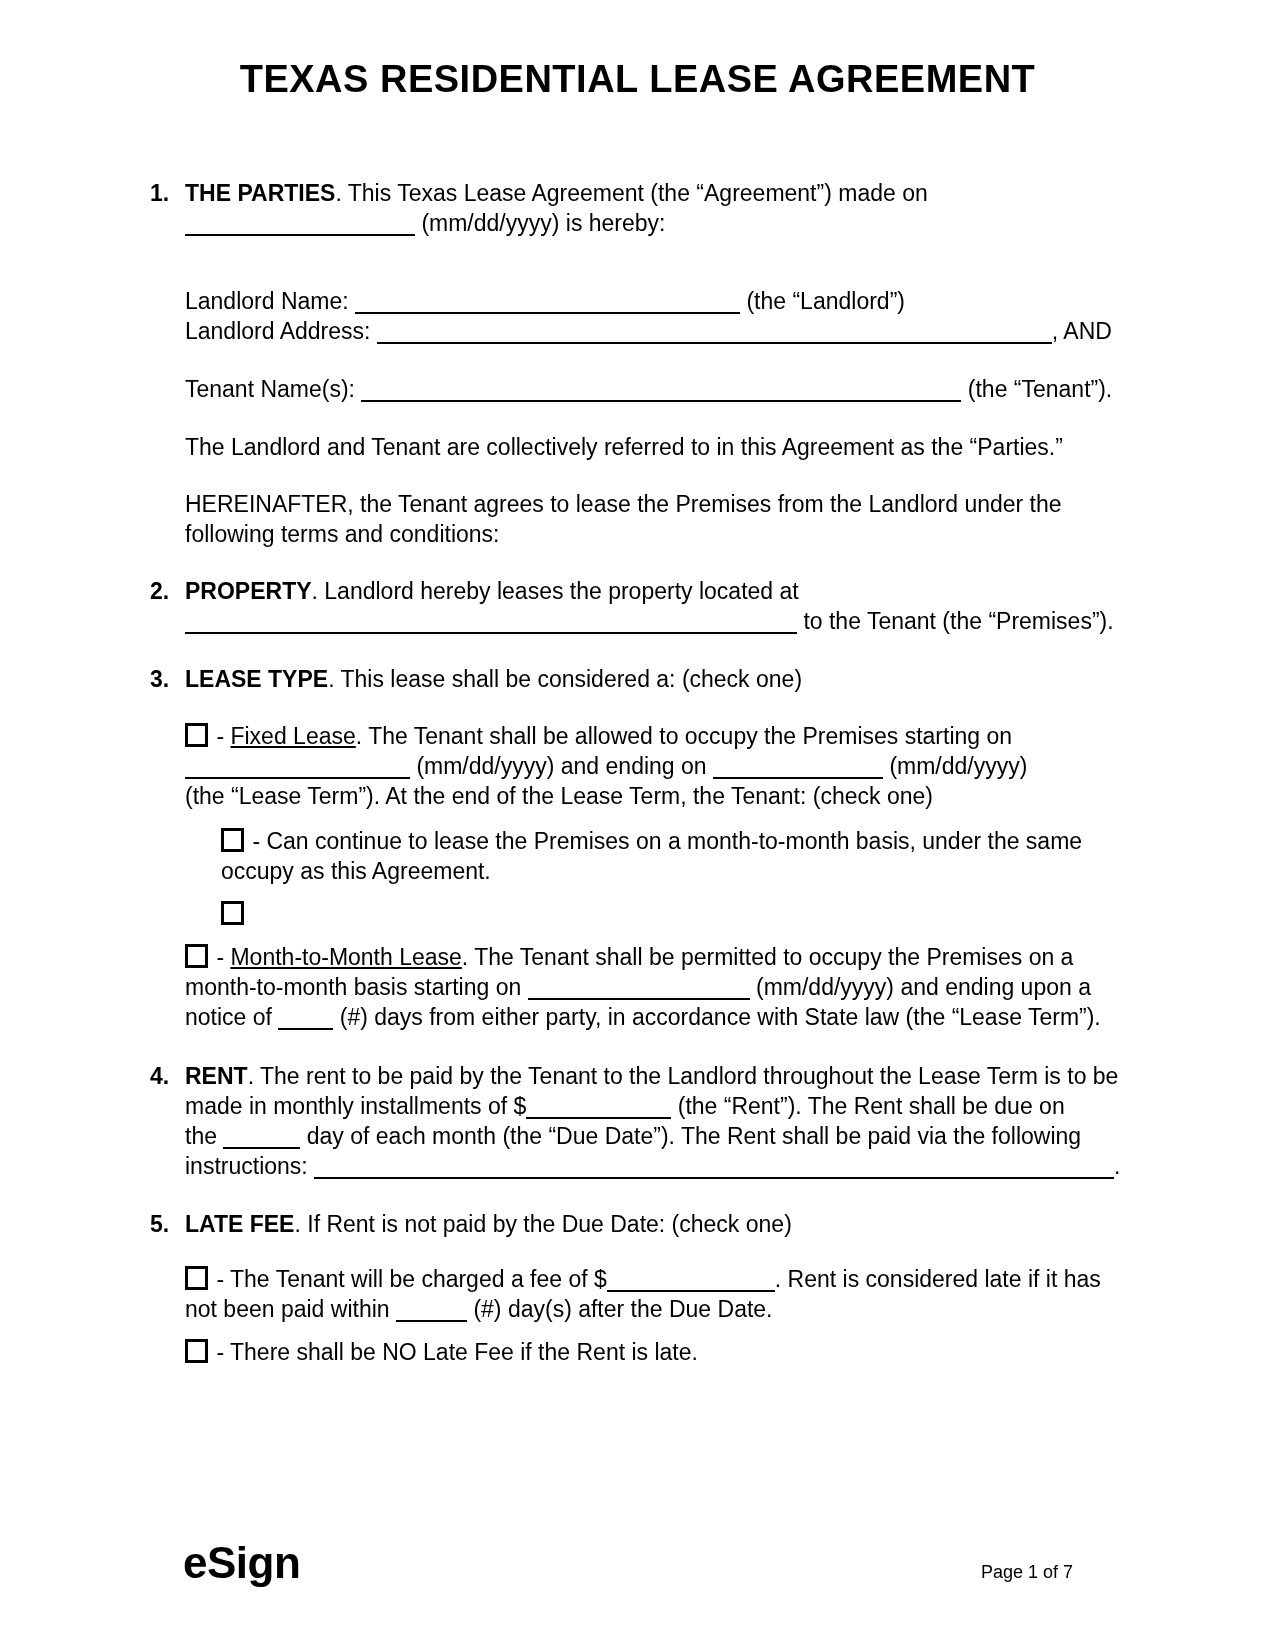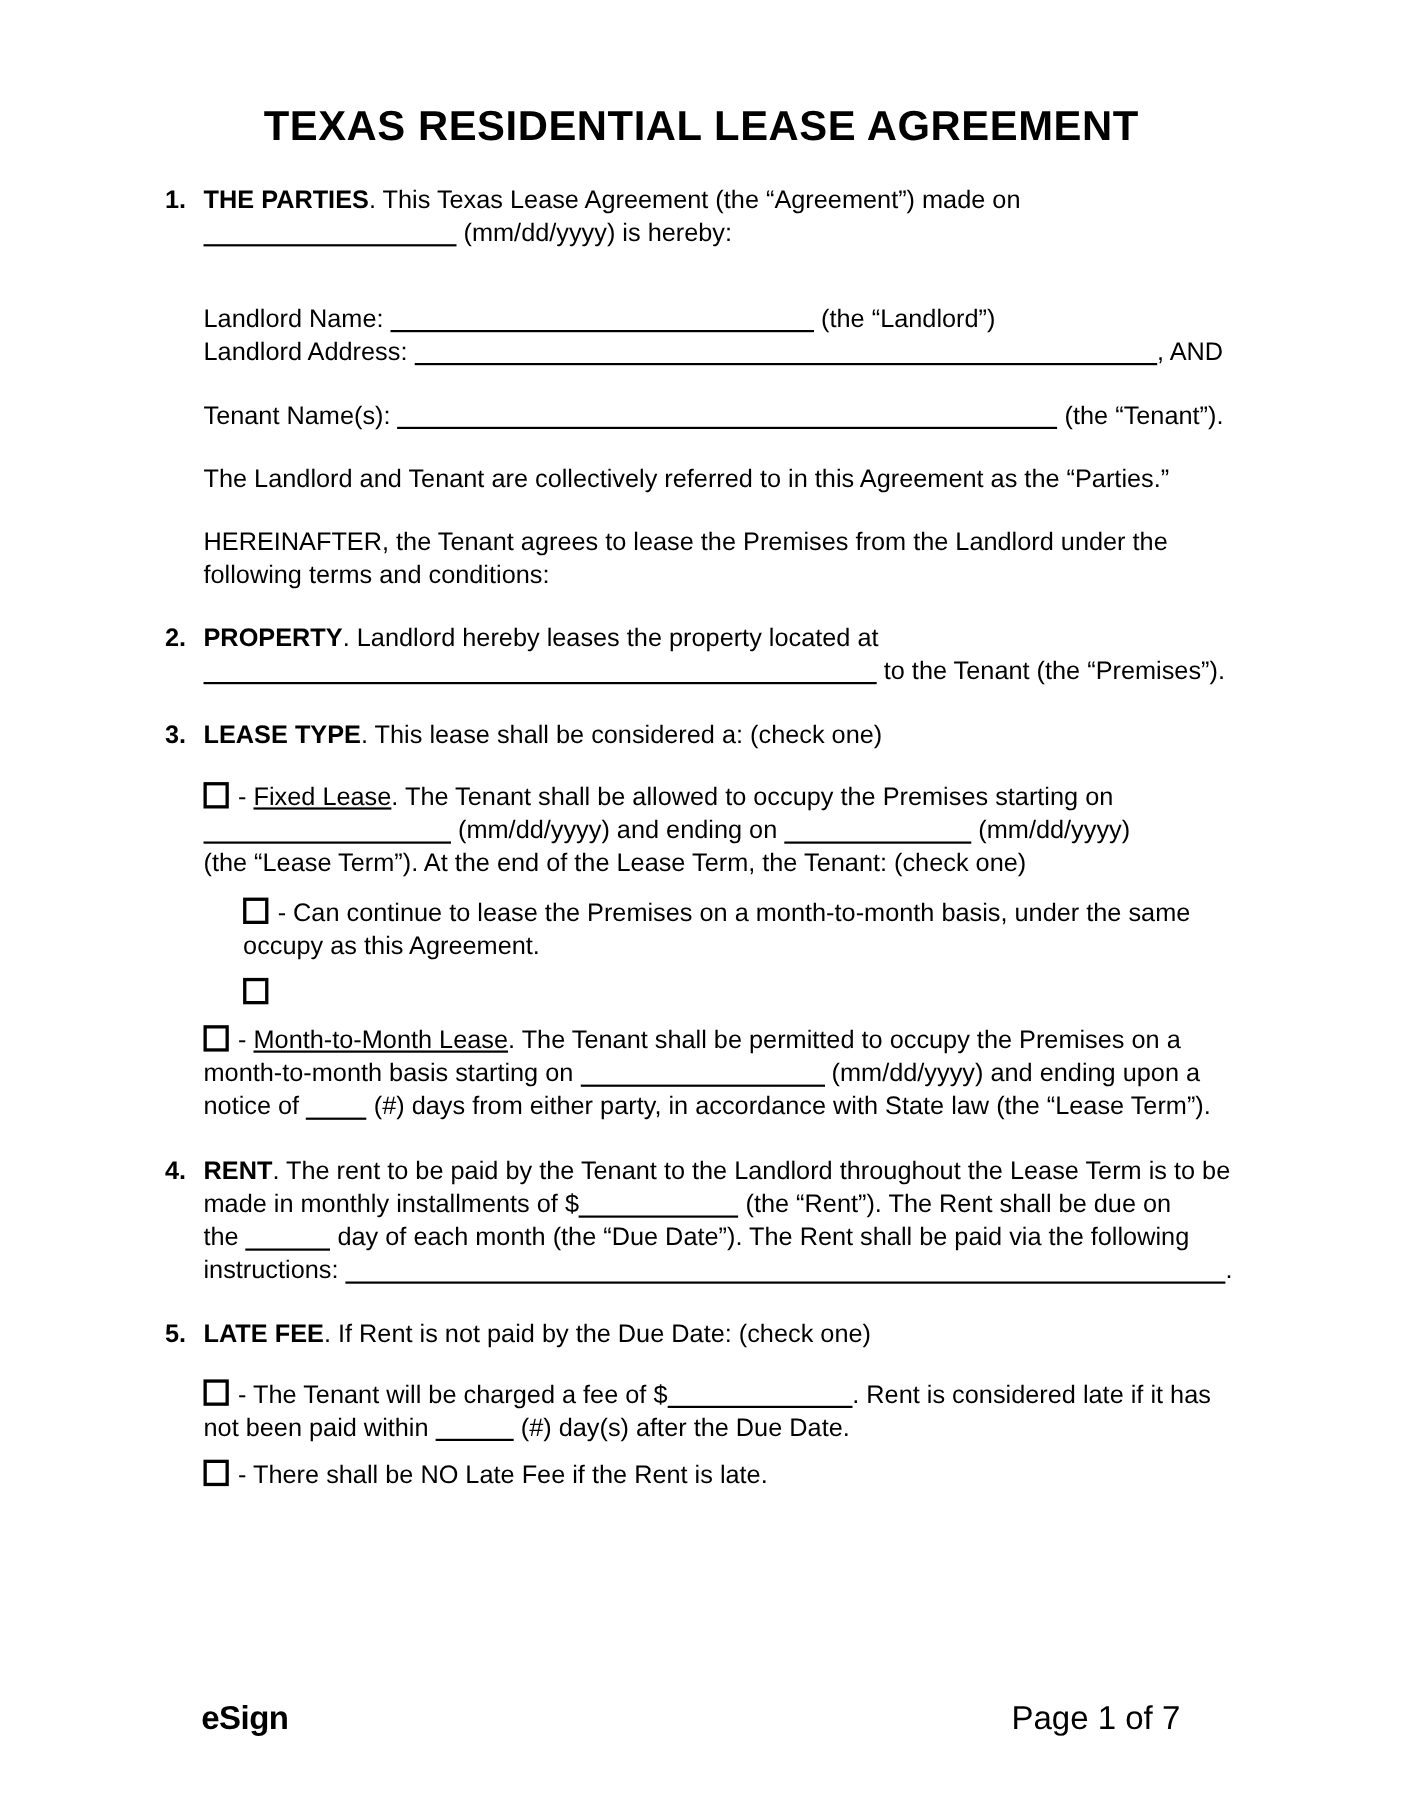--- a/index.html
+++ b/index.html
@@ -5,24 +5,24 @@
   html,body { margin:0; padding:0; background:#ffffff; }
   .page {
     position:relative;
     width:1275px; height:1650px;
     background:#ffffff;
     font-family:"Liberation Sans","DejaVu Sans",sans-serif;
     font-size:23px; line-height:30px; color:#000;
     overflow:hidden;
   }
   .title {
-    padding-top:92px;
+    padding-top:56px;
     text-align:center;
     font-size:38px; line-height:46px; font-weight:bold;
-    margin-bottom:28px;
+    margin-bottom:76px;
     letter-spacing:0.5px;
   }
   .content { padding-left:150px; padding-right:140px; }
   .sec { display:flex; }
   .sec-num { flex:none; width:35px; font-weight:bold; }
   .sec-body { width:950px; }
   .ln { white-space:nowrap; }
   b { font-weight:bold; }
   .u { text-decoration:underline; }
   .blank {
@@ -43,22 +43,22 @@
     background:#fff;
   }
   .indent { margin-left:36px; }
   .g13{margin-bottom:13px}.g15{margin-bottom:15px}.g25{margin-bottom:25px}
   .g27{margin-bottom:27px}.g28{margin-bottom:28px}.g29{margin-bottom:29px}
   .g32{margin-bottom:48px}
   .footer {
     position:absolute; left:183px; right:202px; top:1548px;
     display:flex; justify-content:space-between; align-items:baseline;
   }
-  .brand { font-size:30px; font-weight:bold; letter-spacing:-0.5px; }
-  .pagenum { font-size:30px; }
+  .brand { font-size:44px; font-weight:bold; letter-spacing:-0.5px; }
+  .pagenum { font-size:18px; }
 </style>
 </head>
 <body>
 
 <div class="page">
 
   <div class="title">TEXAS RESIDENTIAL LEASE AGREEMENT</div>
 
   <div class="content">
 

